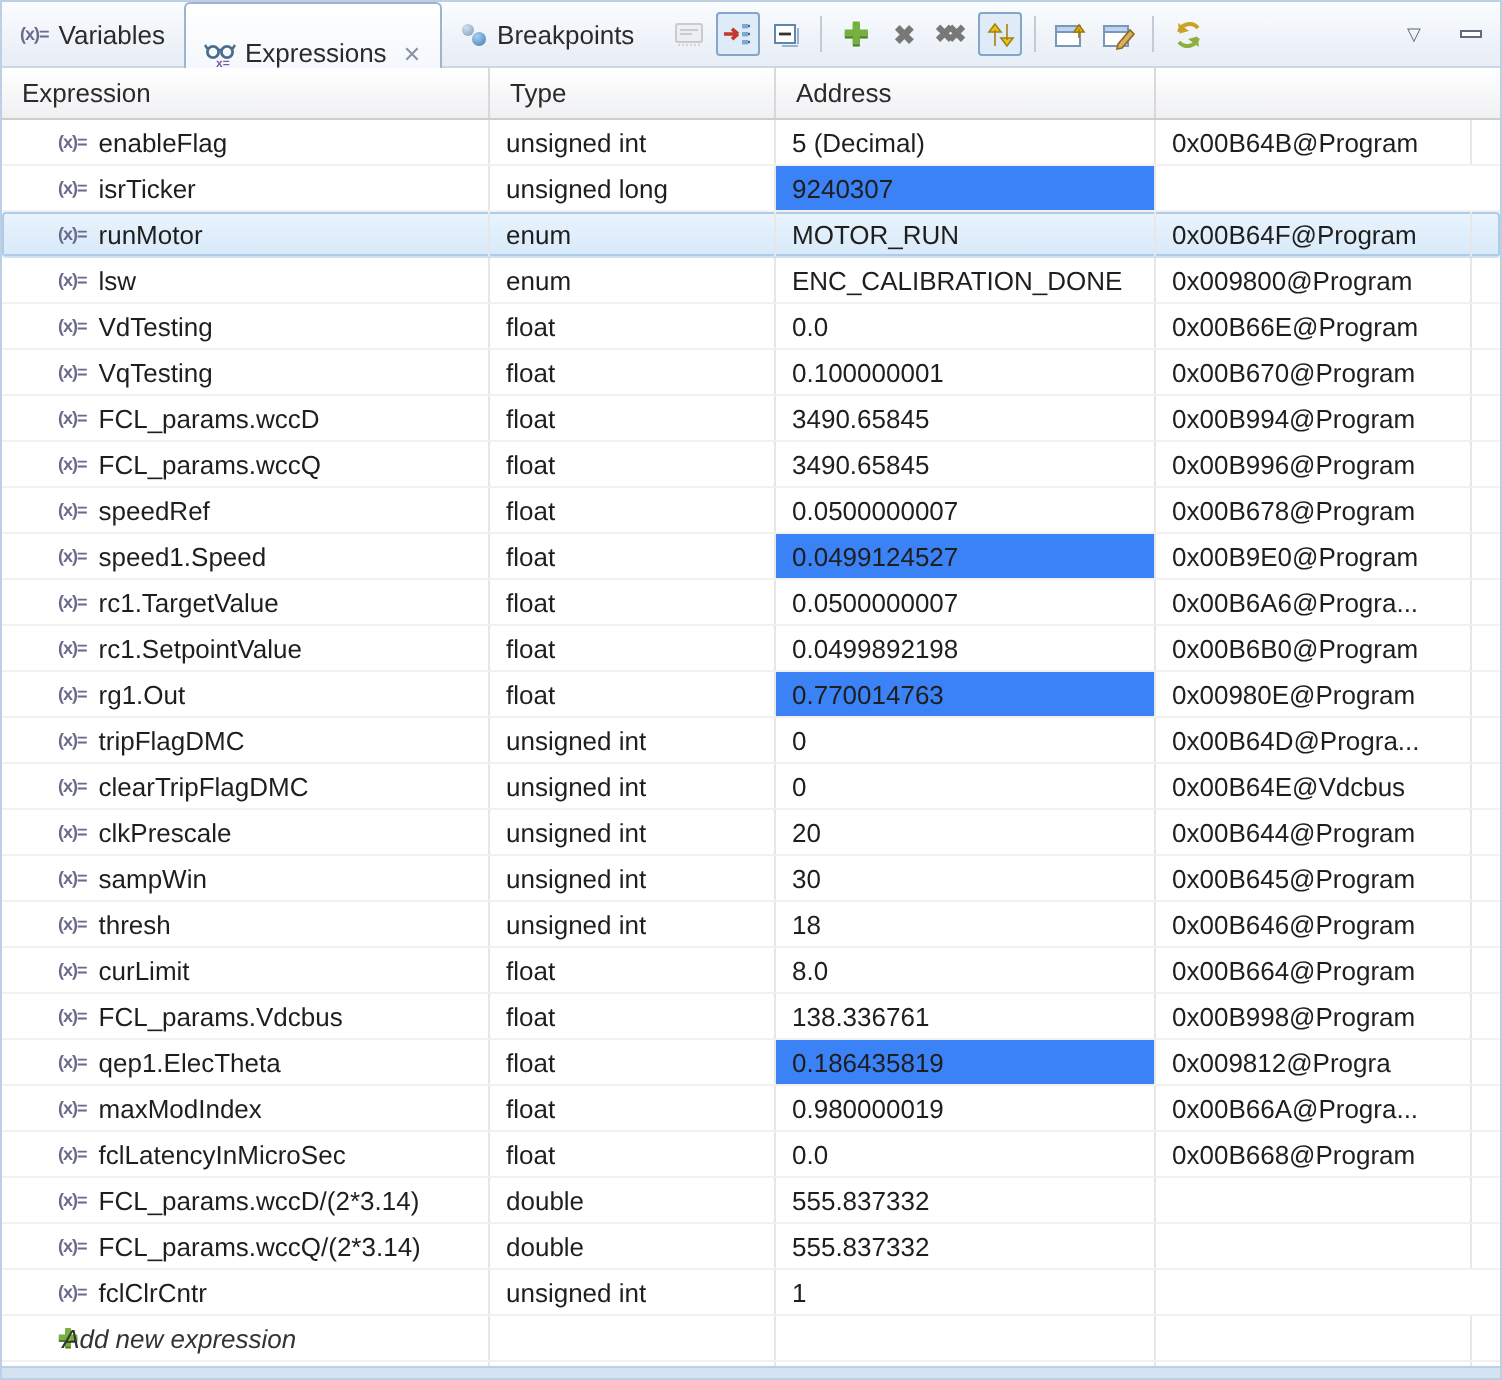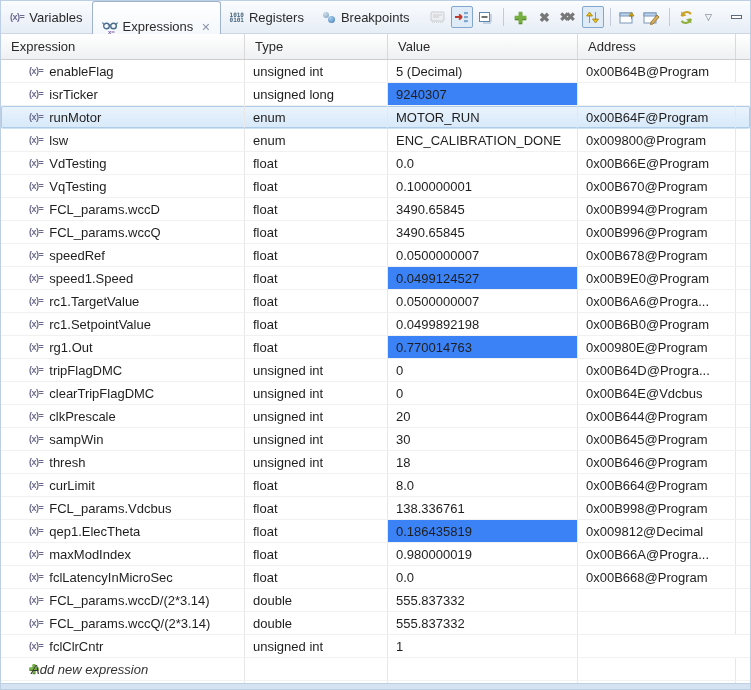--- a/index.html
+++ b/index.html
@@ -75,27 +75,20 @@
               <circle cx="11.5" cy="6" r="2.8" fill="none" stroke="#4a6d8c" stroke-width="1.4"></circle>
               <path d="M7.3 5.3 Q8 4.3 8.7 5.3" fill="none" stroke="#4a6d8c" stroke-width="1.2"></path>
               <path d="M1.8 4.5 L0.5 2.5 M14.2 4.5 L15.5 2.5" stroke="#4a6d8c" stroke-width="1.2"></path>
               <text x="6" y="13.5" font-size="6" fill="#7a5ca0" font-weight="bold">x=</text>
             </svg>
           </span>
           <span>Expressions</span>
           <span class="tab-close">✕</span>
         </div>
         <div class="tab">
-          <span class="registers-glyph">
-            <span>1010</span>
-            <span>0101</span>
-          </span>
-          <span>Registers</span>
-        </div>
-        <div class="tab">
           <span class="bp-glyph">
             <i class="d1"></i>
             <i class="d2"></i>
           </span>
           <span>Breakpoints</span>
         </div>
       </div>
     <div class="tools" id="toolbar">
         <div class="tbtn disabled">
           <span>
@@ -184,21 +177,20 @@
         </div>
         <div class="tbtn">
           <span class="win-min"></span>
         </div>
       </div>
   </div>
 
   <div class="header grid">
     <div class="hcell">Expression</div>
     <div class="hcell">Type</div>
-    <div class="hcell">Value</div>
     <div class="hcell">Address</div>
     <div class="hcell"></div>
   </div>
 
   <div class="rows" id="rows">
       <div class="row grid">
         <div class="cell expr">
           <span class="xglyph">(x)=</span>
           <span>enableFlag</span>
         </div>
@@ -396,21 +388,21 @@
         <div class="cell">0x00B998@Program</div>
         <div class="cell"></div>
       </div>
       <div class="row grid">
         <div class="cell expr">
           <span class="xglyph">(x)=</span>
           <span>qep1.ElecTheta</span>
         </div>
         <div class="cell">float</div>
         <div class="cell value hl">0.186435819</div>
-        <div class="cell">0x009812@Decimal</div>
+        <div class="cell">0x009812@Progra</div>
         <div class="cell"></div>
       </div>
       <div class="row grid">
         <div class="cell expr">
           <span class="xglyph">(x)=</span>
           <span>maxModIndex</span>
         </div>
         <div class="cell">float</div>
         <div class="cell value">0.980000019</div>
         <div class="cell">0x00B66A@Progra...</div>

